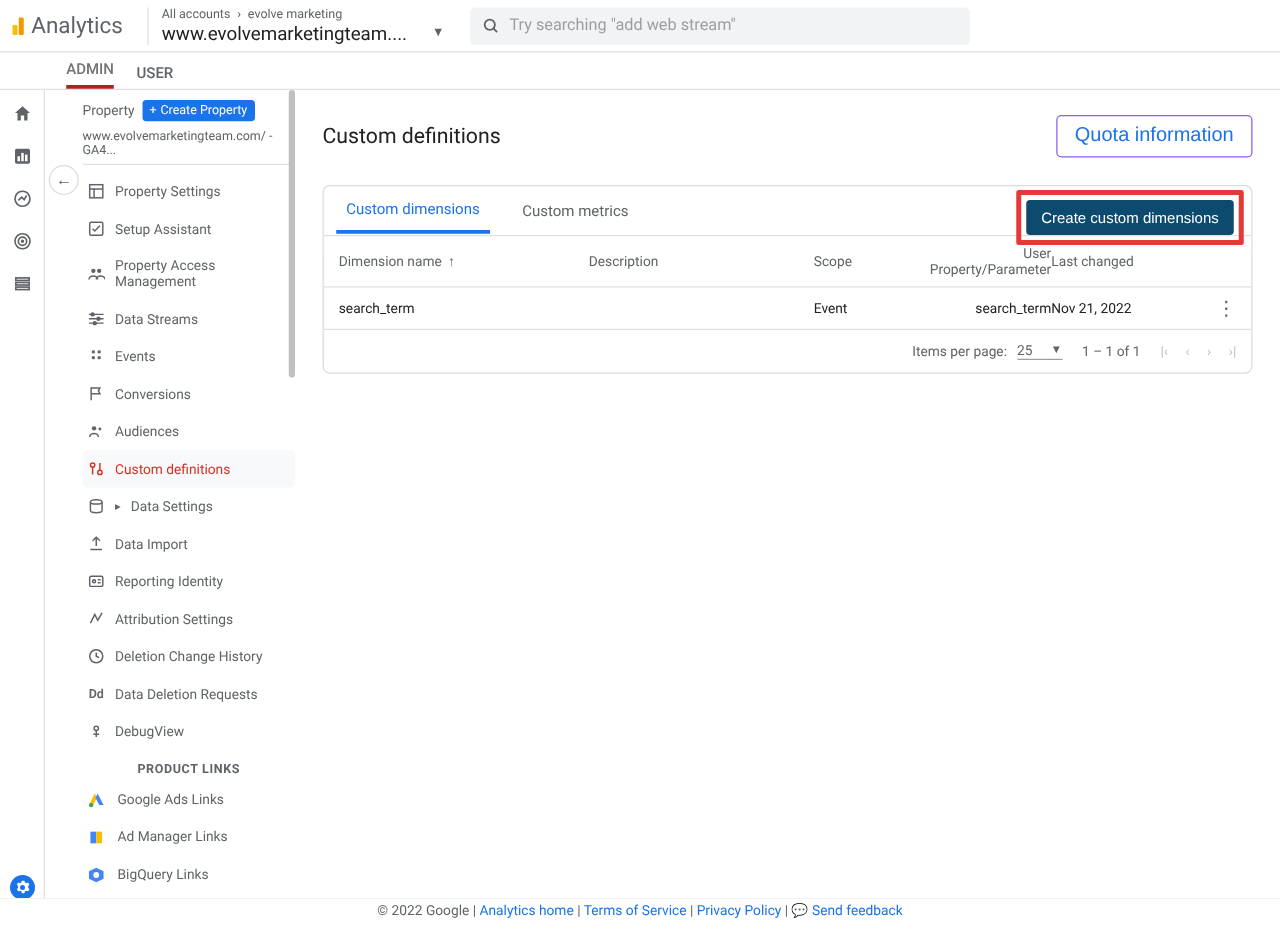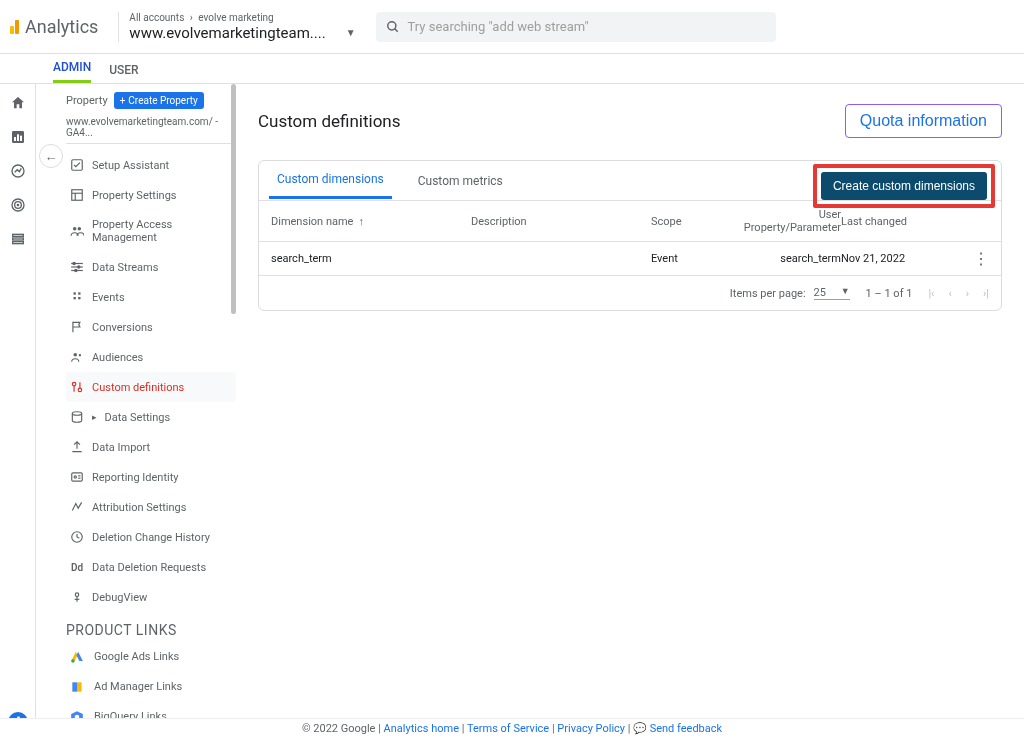--- a/index.html
+++ b/index.html
@@ -1,53 +1,53 @@
 <!DOCTYPE html>
 <html><head>
 <meta charset="utf-8">
 <style>
   * { box-sizing: border-box; margin: 0; padding: 0; }
   html, body { width: 1024px; height: 756px; font-family: Roboto, Arial, sans-serif; background: #fff; overflow: hidden; }
-  .topbar { display:flex; align-items:center; height:54px; border-bottom:1px solid #e0e0e0; padding:0 10px; }
+  .topbar { display:flex; align-items:center; height:42px; border-bottom:1px solid #e0e0e0; padding:0 10px; }
   .ga-logo { display:flex; align-items:flex-end; gap:1px; margin-right:6px; }
   .ga-logo .bar1 { width:4px; height:8px; background:#fbbc04; border-radius:1px; }
   .ga-logo .bar2 { width:4px; height:14px; background:#f29900; border-radius:1px; }
   .brand { font-size:18px; color:#5f6368; margin-right:10px; }
   .vsep { width:1px; height:30px; background:#e0e0e0; margin:0 10px; }
   .acct { line-height:1.2; cursor:pointer; }
   .crumb { font-size:10px; color:#5f6368; }
   .crumb .sep { margin:0 3px; }
   .pname { font-size:15px; color:#202124; display:flex; align-items:center; gap:20px; }
   .drop { font-size:10px; color:#5f6368; }
   .search { display:flex; align-items:center; width:400px; height:30px; background:#f1f3f4; border-radius:4px; margin-left:20px; padding:0 10px; }
   .search .mag { color:#5f6368; margin-right:8px; font-size:14px; }
   .search .ph { font-size:13px; color:#9e9e9e; }
   .secondbar { height:30px; border-bottom:1px solid #e0e0e0; display:flex; align-items:flex-end; padding-left:53px; gap:18px; font-size:12px; font-weight:500; }
   .secondbar .tab { padding-bottom:6px; color:#5f6368; cursor:pointer; }
-  .secondbar .tab.active { color:#1d4ed8; border-bottom:3px solid #84cc16; }
+  .secondbar .tab.active { color:#737373; border-bottom:3px solid #b91c1c; }
   .body { display:flex; height:calc(100% - 46px - 30px - 22px); }
   .rail { width:36px; background:#fff; border-right:1px solid #e0e0e0; display:flex; flex-direction:column; align-items:center; padding-top:10px; gap:16px; color:#5f6368; font-size:14px; position:relative; }
   .rail .gear-bottom { position:absolute; bottom:10px; left:8px; }
   .gear-circle { width:20px; height:20px; border-radius:50%; background:#1a73e8; display:flex; align-items:center; justify-content:center; color:#fff; font-size:12px; }
   .rail .ico { width:18px; height:18px; display:flex; align-items:center; justify-content:center; }
   .admin-area { display:flex; flex:1; }
   .backcol { width:30px; display:flex; align-items:flex-start; justify-content:center; padding-top:60px; }
   .backbtn { width:24px; height:24px; border:1px solid #dadce0; border-radius:50%; display:flex; align-items:center; justify-content:center; font-size:13px; color:#5f6368; cursor:pointer; background:#fff; }
   .adminpanel { width:170px; padding-top:8px; position:relative; overflow:hidden; }
   .adminpanel .scrollind { position:absolute; right:0; top:0; width:5px; height:230px; background:#c0c0c0; border-radius:3px; }
   .prop-row { display:flex; align-items:center; gap:6px; margin-bottom:4px; }
   .prop-row .plbl { font-size:11px; color:#5f6368; }
   .cpbtn { background:#1a73e8; color:#fff; font-size:10px; padding:3px 6px; border-radius:3px; display:flex; align-items:center; gap:3px; cursor:pointer; }
   .pdomain { font-size:10px; color:#5f6368; border-bottom:1px solid #e0e0e0; padding:3px 0 5px; margin-bottom:6px; }
   .navitem { display:flex; align-items:center; gap:8px; font-size:11px; color:#5f6368; padding:8px 4px; cursor:pointer; }
   .navitem .ic { width:14px; height:14px; display:flex; align-items:center; justify-content:center; color:#5f6368; }
   .navitem.active { color:#d93025; background:#f8f9fa; border-radius:4px; }
   .navitem.active .ic { color:#d93025; }
   .navmulti { line-height:1.2; }
-  .sect { font-size:14px; font-weight:400; color:#5f6368; margin:10px 0 4px; letter-spacing:.5px; }
+  .sect { font-size:10px; font-weight:700; color:#5f6368; margin:10px 0 4px; letter-spacing:.5px;text-align:center; }
   .linkitem { display:flex; align-items:flex-start; gap:10px; font-size:11px; color:#5f6368; padding:8px 4px; cursor:pointer; }
   .linkitem .ic2 { width:14px; height:14px; border-radius:2px; }
   .main { flex:1; padding:20px 22px 0; overflow:auto; }
   .mainhead { display:flex; align-items:center; justify-content:space-between; margin-bottom:22px; }
   .mainhead h1 { font-size:17px; font-weight:400; color:#202124; }
   .quota { background:#fff; border:1px solid #8b5cf6; border-radius:4px; color:#1a73e8; font-size:16px; padding:7px 14px; cursor:pointer; }
   .card { border:1px solid #dadce0; border-radius:6px; }
   .cardtabs { display:flex; align-items:center; border-bottom:1px solid #e0e0e0; padding:0 10px; height:40px; position:relative; }
   .ctab { font-size:12px; padding:10px 8px; color:#5f6368; cursor:pointer; margin-right:18px; }
   .ctab.active { color:#1a73e8; border-bottom:3px solid #1a73e8; }
@@ -163,35 +163,35 @@
         <div class="cpbtn">
           <span>+</span>
           <span>Create Property</span>
         </div>
       </div>
       <div class="pdomain">www.evolvemarketingteam.com/ - GA4...</div>
 
       <div class="navitem">
           <span class="ic">
             <svg width="14" height="14" viewBox="0 0 24 24" fill="none" stroke="#5f6368" stroke-width="2">
-              <rect x="3" y="3" width="18" height="18" rx="2"></rect>
-              <polyline points="7,12 10,15 17,8"></polyline>
-            </svg>
-          </span>
-          <span>Setup Assistant</span>
-        </div>
-      <div class="navitem">
-          <span class="ic">
-            <svg width="14" height="14" viewBox="0 0 24 24" fill="none" stroke="#5f6368" stroke-width="2">
               <rect x="3" y="3" width="18" height="18"></rect>
               <line x1="3" y1="9" x2="21" y2="9"></line>
               <line x1="9" y1="9" x2="9" y2="21"></line>
             </svg>
           </span>
           <span>Property Settings</span>
+        </div>
+      <div class="navitem">
+          <span class="ic">
+            <svg width="14" height="14" viewBox="0 0 24 24" fill="none" stroke="#5f6368" stroke-width="2">
+              <rect x="3" y="3" width="18" height="18" rx="2"></rect>
+              <polyline points="7,12 10,15 17,8"></polyline>
+            </svg>
+          </span>
+          <span>Setup Assistant</span>
         </div>
       <div class="navitem">
           <span class="ic">
             <svg width="14" height="14" viewBox="0 0 24 24" fill="#5f6368">
               <circle cx="8" cy="8" r="3"></circle>
               <circle cx="16" cy="8" r="3"></circle>
               <path d="M2 20c0-3 3-5 6-5s6 2 6 5M12 20c0-3 3-5 6-5s6 2 6 5" fill="none" stroke="#5f6368" stroke-width="2"></path>
             </svg>
           </span>
           <span class="navmulti">Property Access<br>Management</span>

